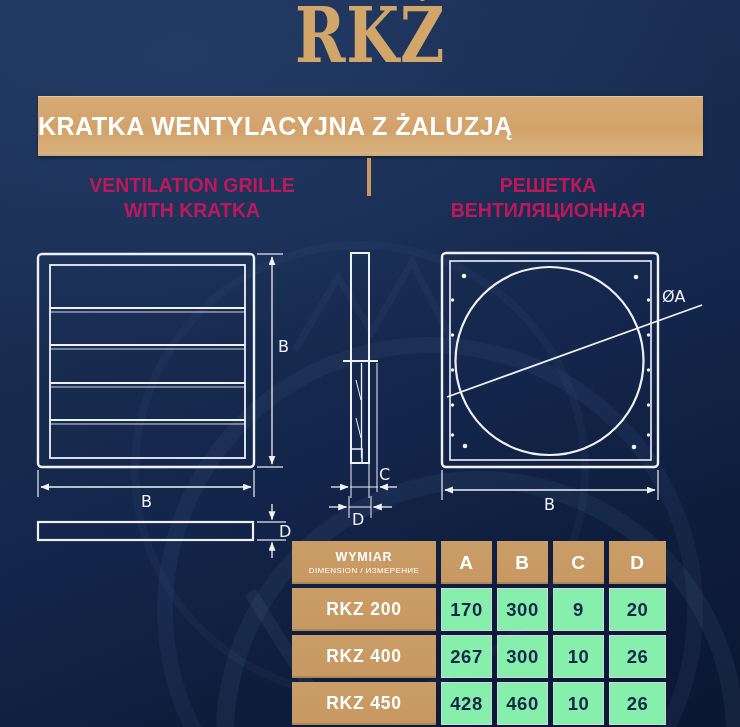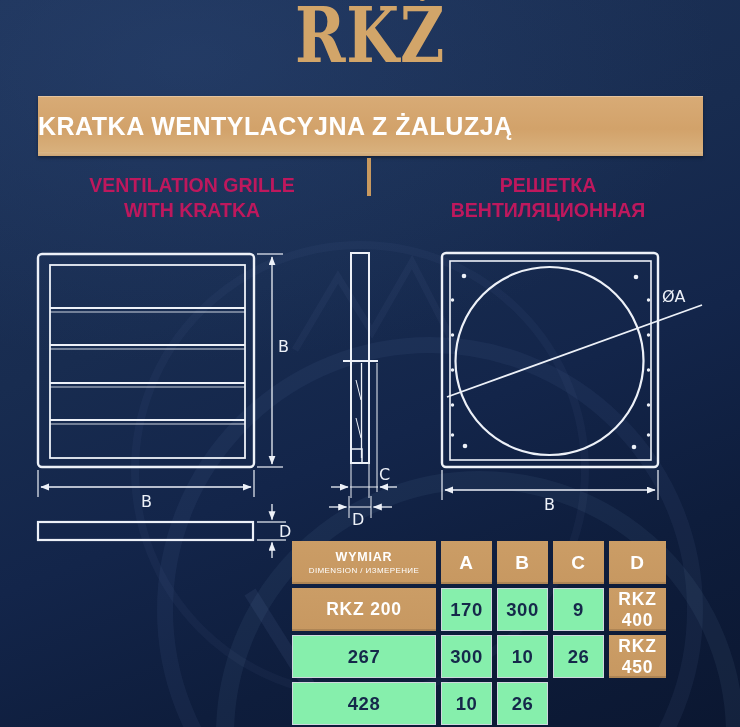--- a/index.html
+++ b/index.html
@@ -245,24 +245,26 @@
   </div>
   <div class="cell cell-gold header-col">A</div>
   <div class="cell cell-gold header-col">B</div>
   <div class="cell cell-gold header-col">C</div>
   <div class="cell cell-gold header-col">D</div>
 
   <div class="cell cell-gold model-label">RKZ 200</div>
   <div class="cell cell-white">170</div>
   <div class="cell cell-white">300</div>
   <div class="cell cell-white">9</div>
+  <div class="cell cell-white">20</div>
 
   <div class="cell cell-gold model-label">RKZ 400</div>
   <div class="cell cell-white">267</div>
   <div class="cell cell-white">300</div>
   <div class="cell cell-white">10</div>
   <div class="cell cell-white">26</div>
 
   <div class="cell cell-gold model-label">RKZ 450</div>
   <div class="cell cell-white">428</div>
+  <div class="cell cell-white">460</div>
   <div class="cell cell-white">10</div>
   <div class="cell cell-white">26</div>
 </div>
 
 </body></html>

